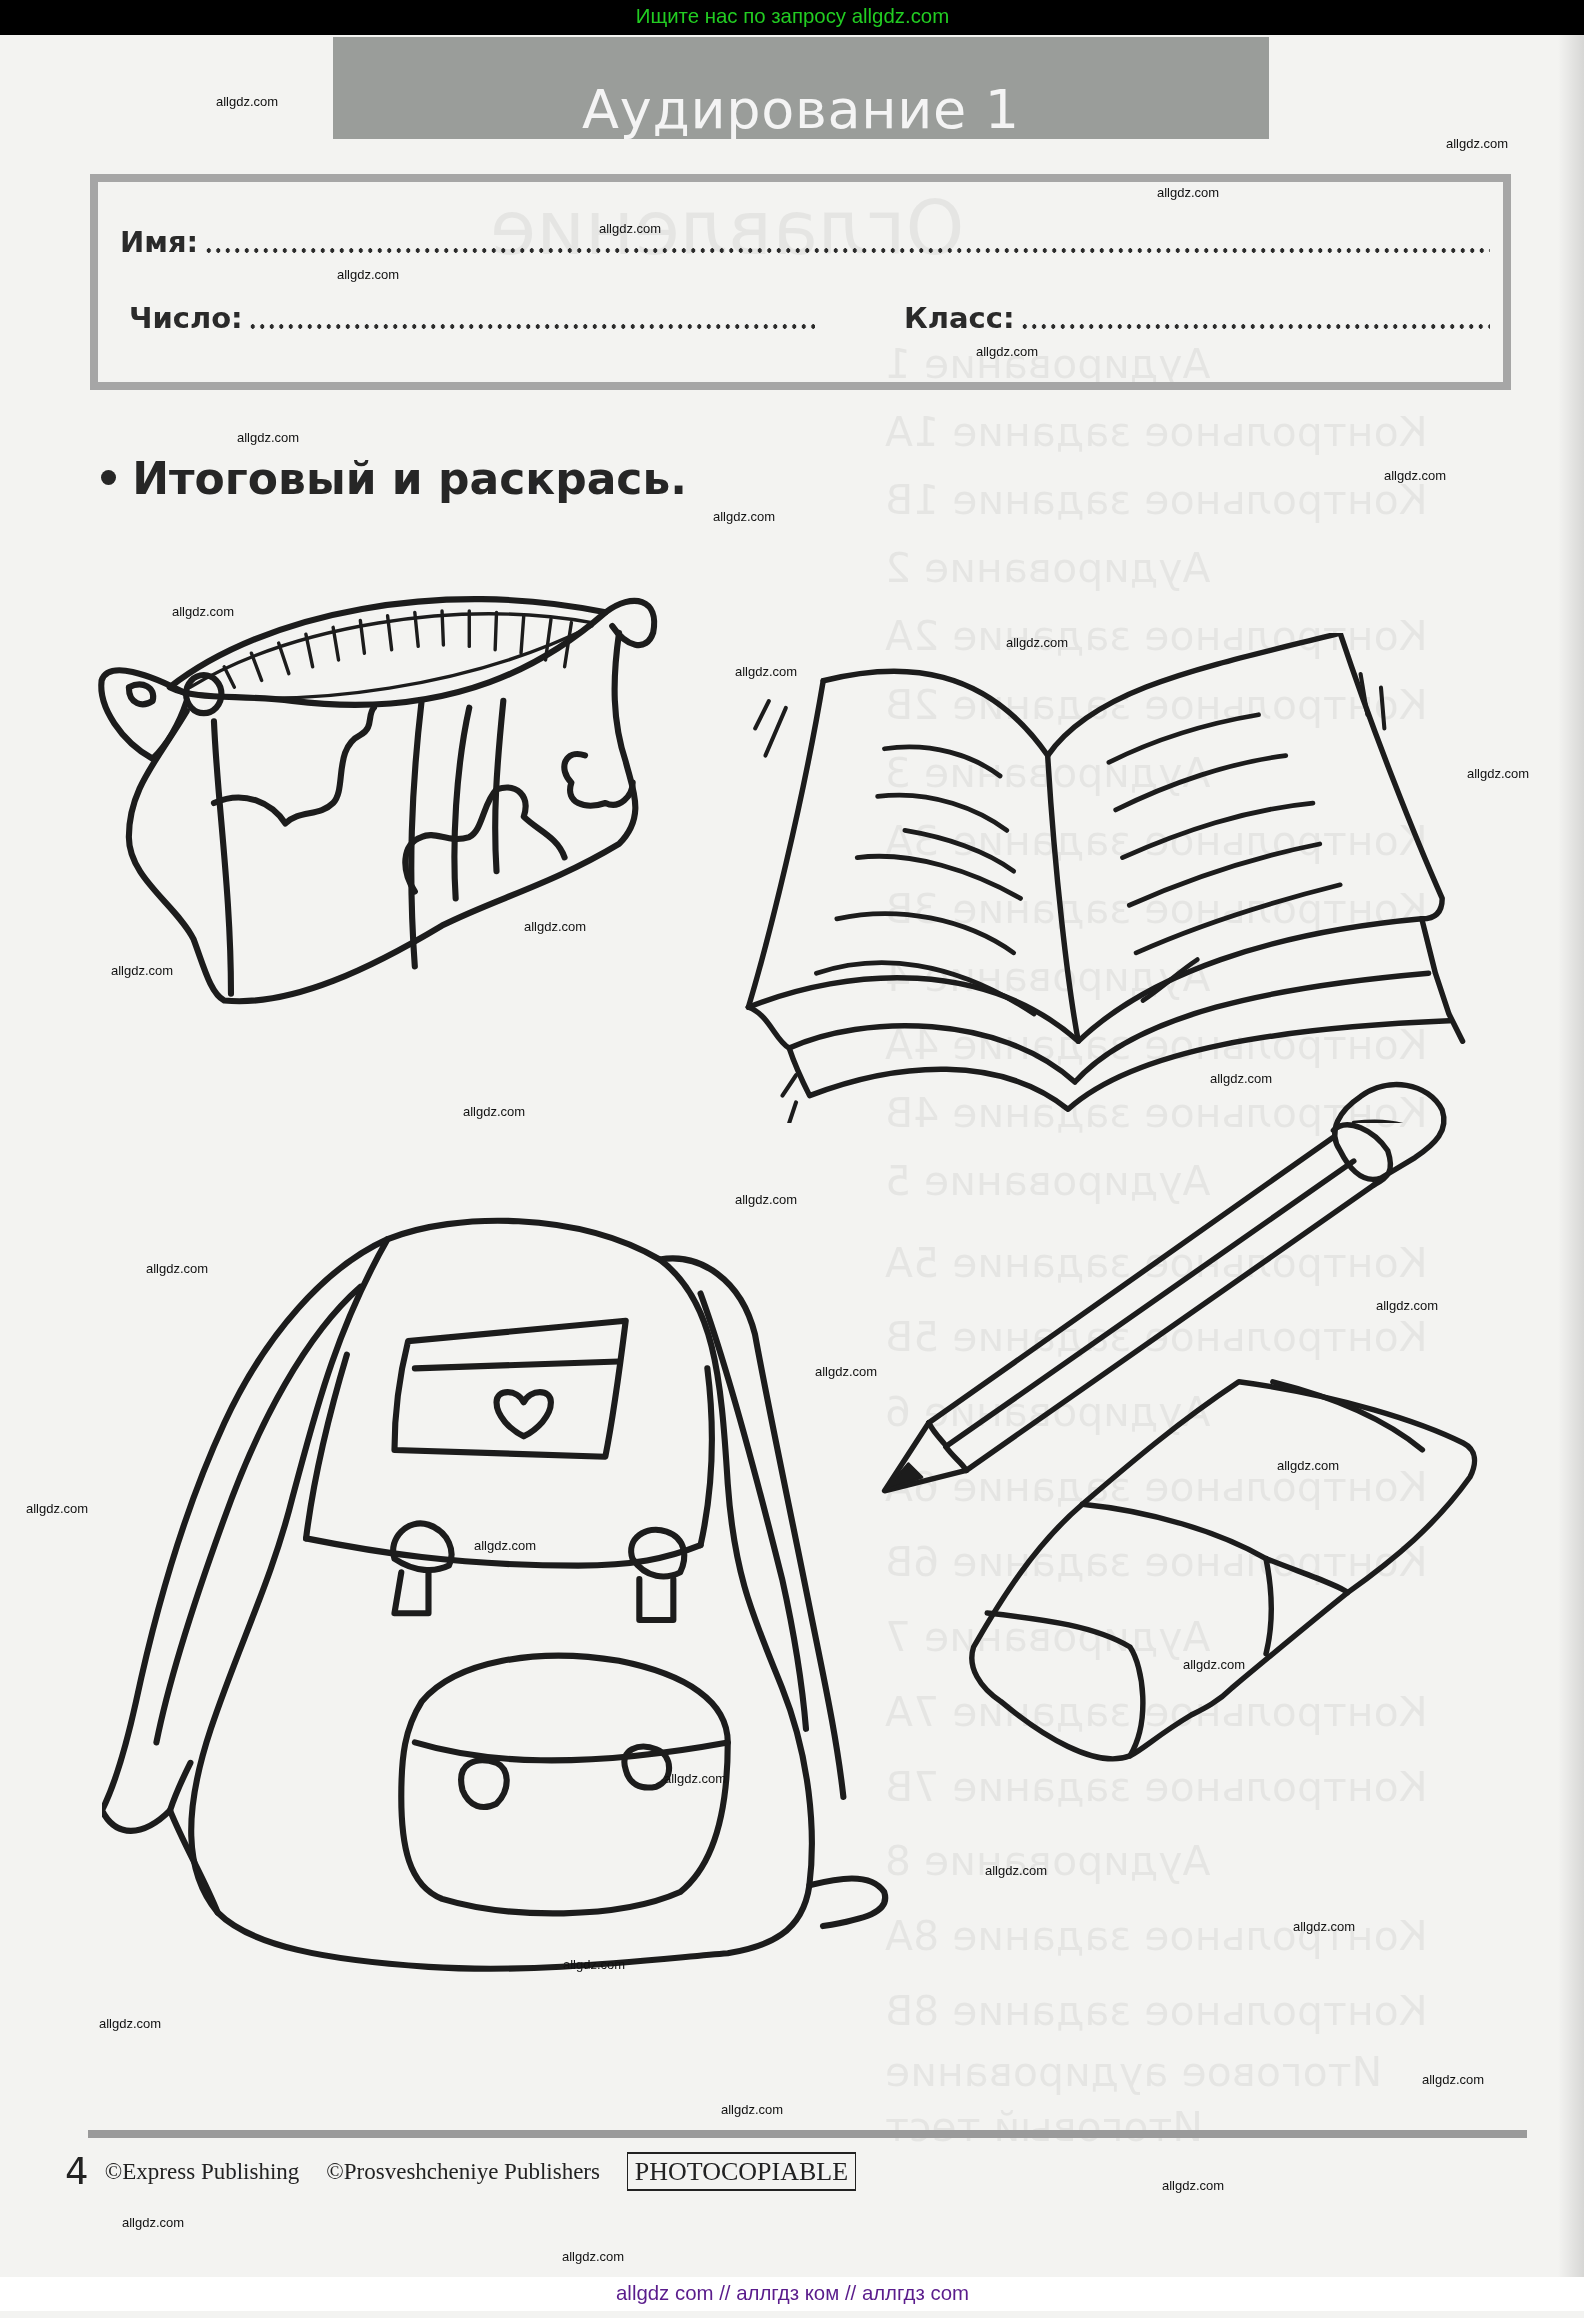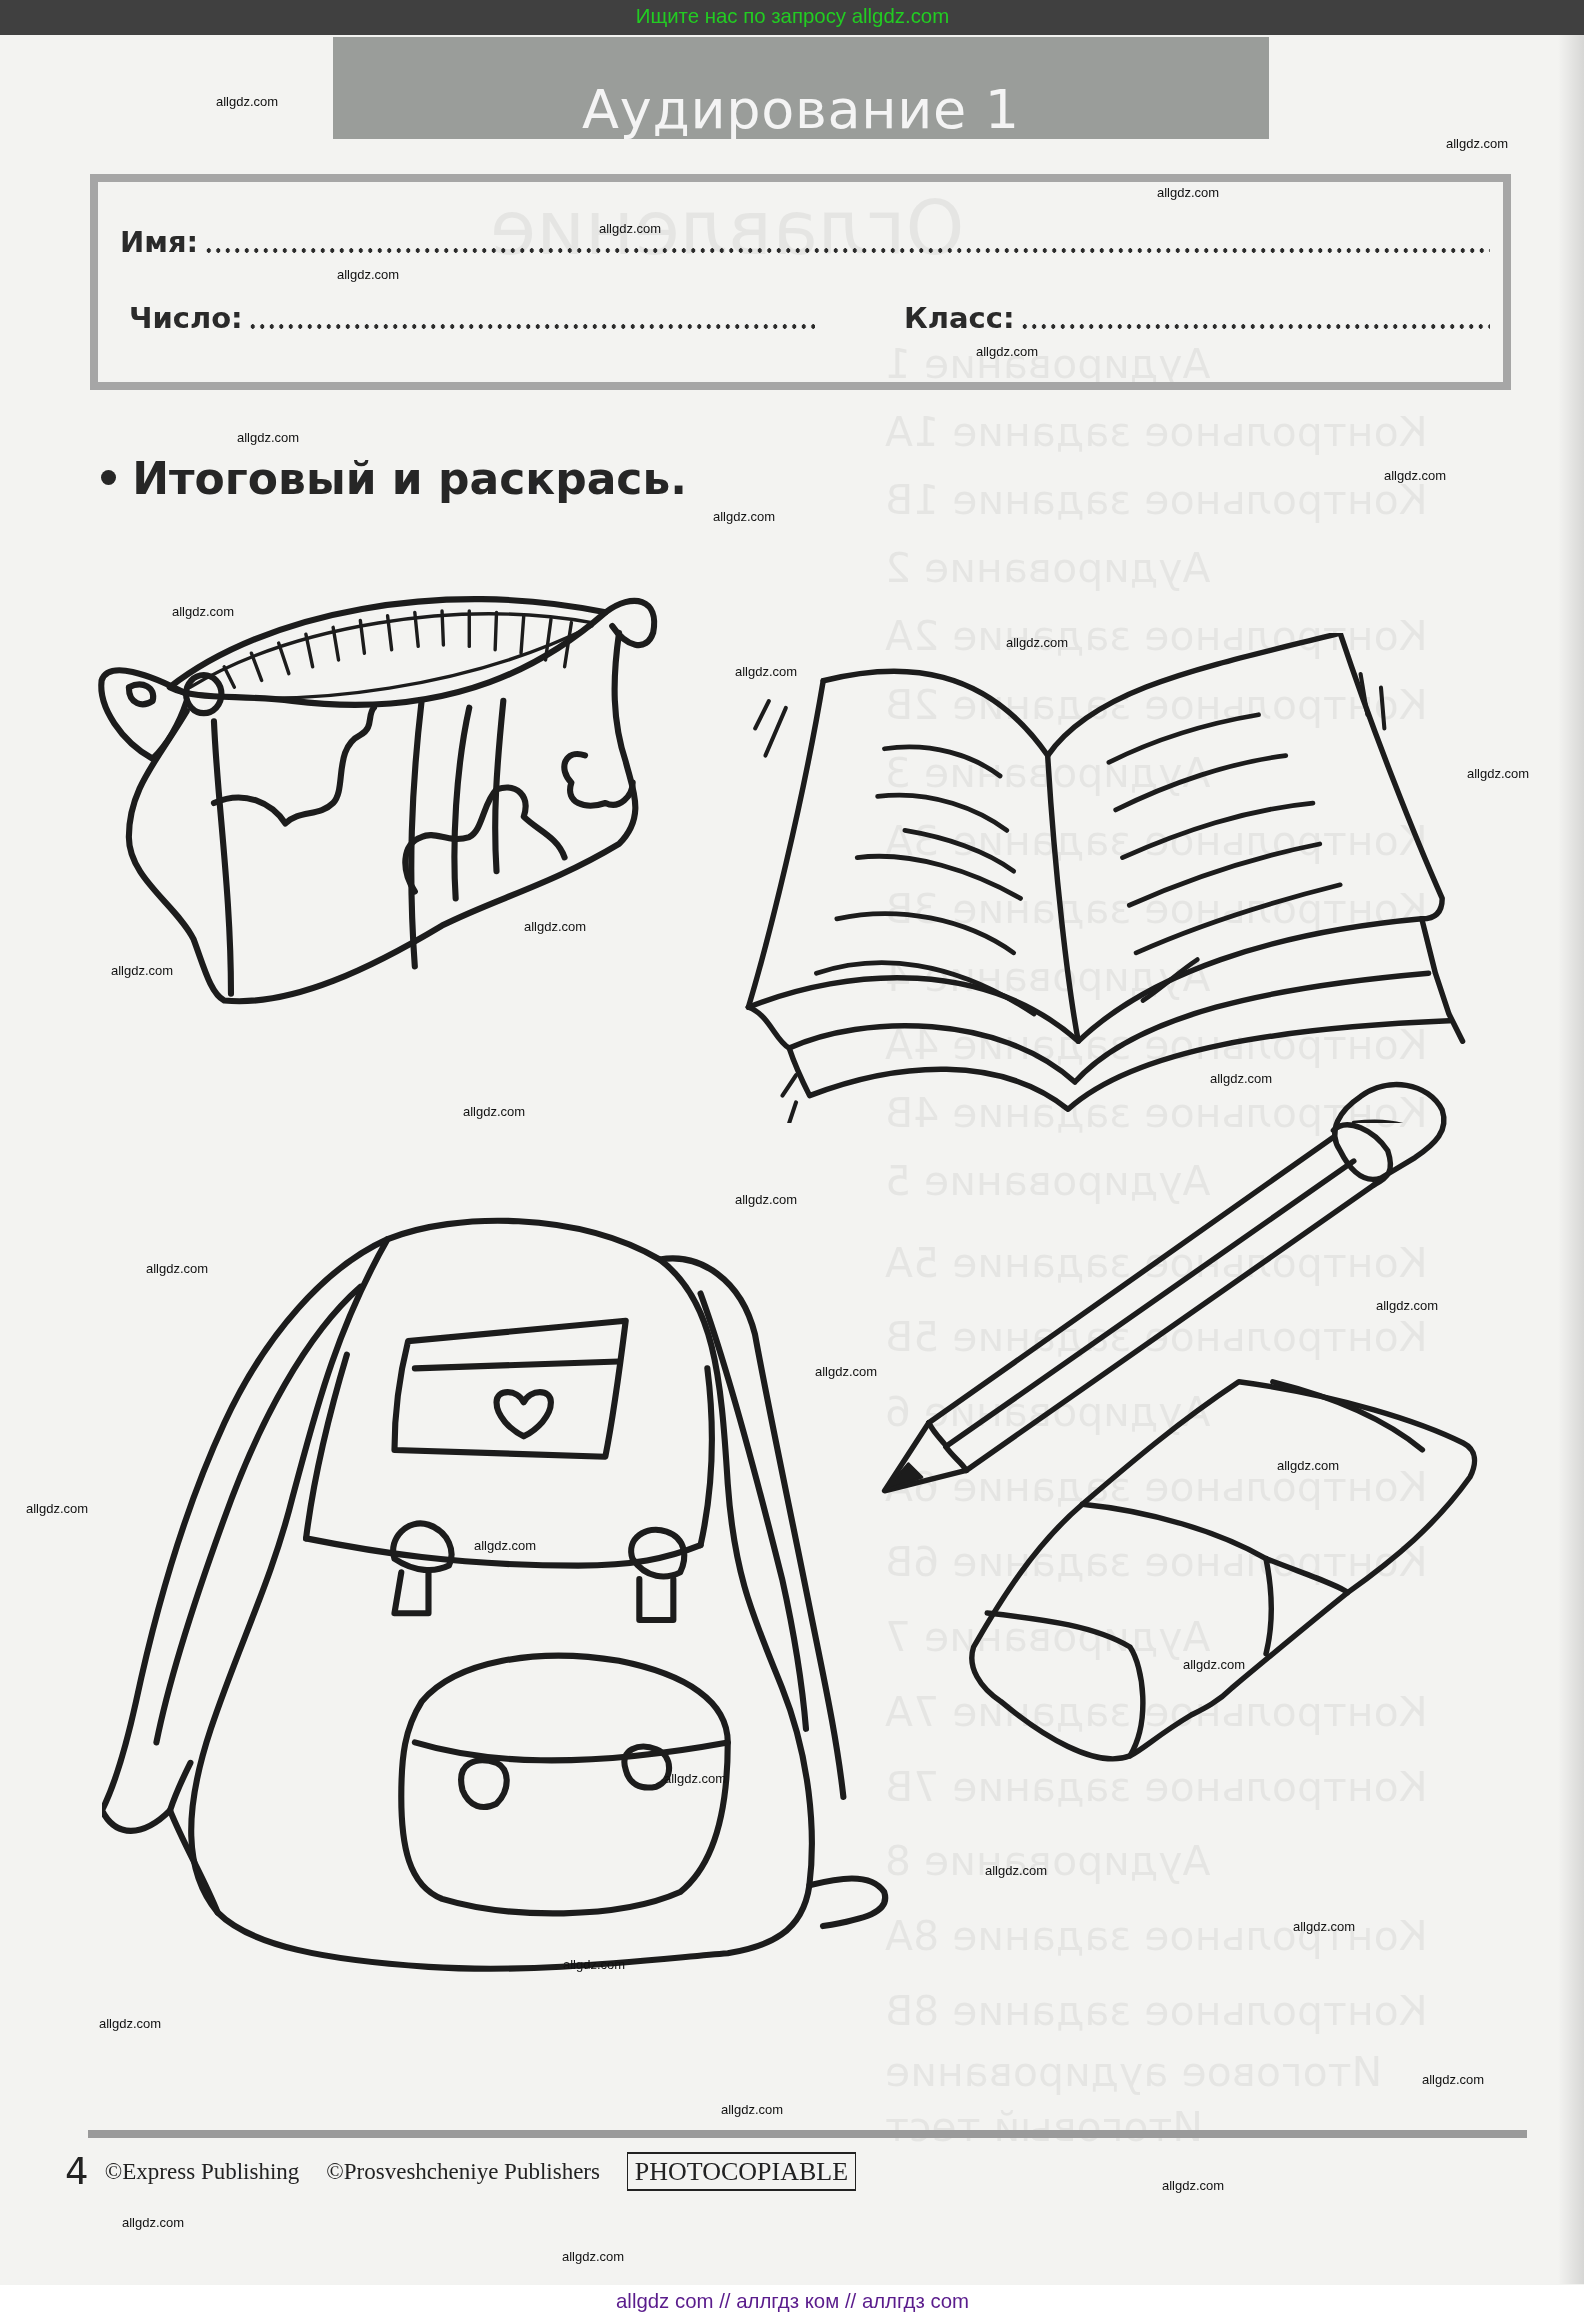--- a/index.html
+++ b/index.html
@@ -1,19 +1,19 @@
 <!DOCTYPE html>
 <html style="font-size:11px"><head>
 <meta charset="utf-8">
 <style>
   html,body{margin:0;padding:0;}
   body{width:1585px;height:2319px;position:relative;background:#f3f3f1;overflow:hidden;font-family:"DejaVu Sans",sans-serif;}
-  .topbar{position:absolute;left:0;top:0;width:1585px;height:35px;background:#404040;}
+  .topbar{position:absolute;left:0;top:0;width:1585px;height:35px;background:#000000;}
   .topbar .txt{position:absolute;left:0;right:0;top:5.4px;text-align:center;color:#22cc22;font-family:"Liberation Sans",sans-serif;font-size:20.4px;}
-  .botbar{position:absolute;left:0;bottom:0;width:1585px;height:34px;background:#ffffff;}
+  .botbar{position:absolute;left:0;bottom:8px;width:1585px;height:34px;background:#ffffff;}
   .botbar .txt{position:absolute;left:0;right:0;top:5.4px;text-align:center;color:#5a1c8c;font-family:"Liberation Sans",sans-serif;font-size:20.4px;}
   .band{position:absolute;left:333px;top:37px;width:936px;height:102px;background:#9a9d9a;}
   .band .title{position:absolute;left:0;right:0;top:42px;text-align:center;color:#f4f4f4;font-family:"DejaVu Sans",sans-serif;font-size:54px;line-height:61px;letter-spacing:0.7px;}
   .infobox{position:absolute;left:90px;top:174px;width:1421px;height:216px;border:8.2px solid #a6a6a6;box-sizing:border-box;}
   .field{position:absolute;font-family:"DejaVu Sans",sans-serif;font-weight:bold;font-size:29px;color:#2a2a2a;display:flex;align-items:flex-end;}
   .field .lbl{white-space:nowrap;margin-left:18px;}
   .field .dots{flex:1;height:5.4px;margin-left:5.4px;margin-bottom:5.4px;background-image:radial-gradient(circle,#2a2a2a 2.2px,transparent 2.4px);background-size:9.5px 5.4px;background-repeat:repeat-x;}
   .instr{position:absolute;left:101px;top:453px;font-family:"DejaVu Sans",sans-serif;font-weight:bold;font-size:44px;color:#262626;}
   .instr .bullet{display:inline-block;width:15px;height:15px;border-radius:50%;background:#262626;margin-right:16.3px;vertical-align:middle;position:relative;top:-4.1px;}
   .pic{position:absolute;}

